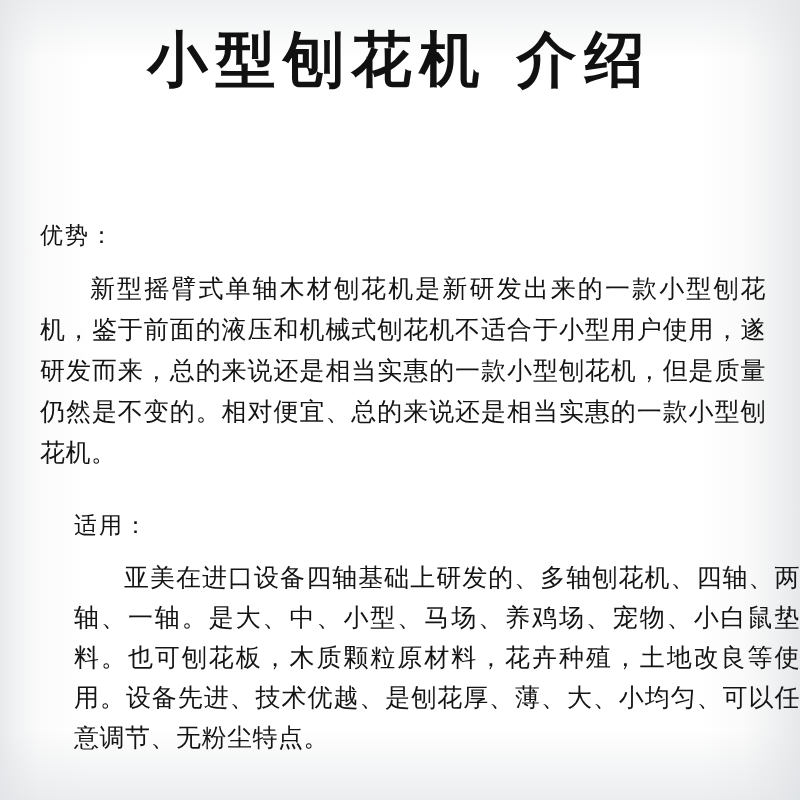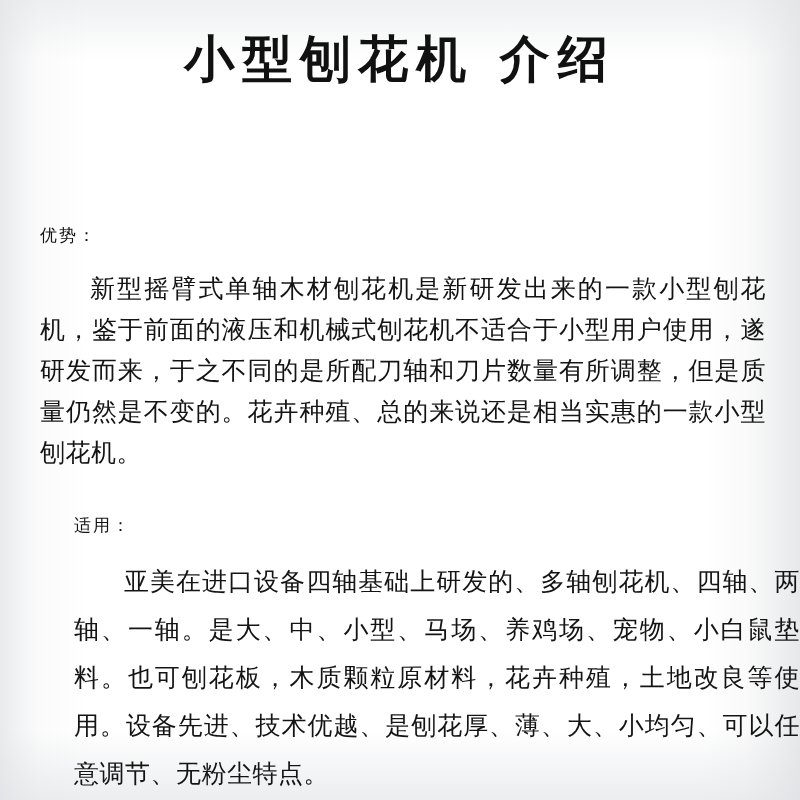--- a/index.html
+++ b/index.html
@@ -49,21 +49,21 @@
     height: 800px;
     box-sizing: border-box;
   }
 
   .title {
     position: absolute;
     top: 28px;
     left: 0;
     width: 800px;
     text-align: center;
-    font-size: 50px;
+    font-size: 60px;
     line-height: 62px;
     font-weight: bold;
     letter-spacing: 8px;
     color: #111111;
     font-family: "DejaVu Sans", "Liberation Sans", sans-serif;
   }
 
   .section {
     position: absolute;
     left: 40px;
@@ -73,54 +73,54 @@
   .section-advantage {
     top: 218px;
   }
 
   .section-usage {
     top: 508px;
     margin-left: 34px;
   }
 
   .section-heading {
-    font-size: 17px;
+    font-size: 23px;
     line-height: 34px;
     color: #141414;
     letter-spacing: 2px;
     margin-bottom: 16px;
     font-weight: normal;
   }
 
   .section-body {
     font-size: 25px;
     line-height: 41px;
     color: #141414;
     letter-spacing: 0.5px;
     text-align: justify;
     text-justify: inter-character;
     text-indent: 50px;
     white-space: pre-wrap;
   }
 
   .section-usage .section-body {
-    line-height: 48px;
+    line-height: 40px;
   }
 </style>
 </head>
 <body>
 
 <div id="page">
   <div id="content">
 
     <div class="title">小型刨花机 介绍</div>
 
     <div class="section section-advantage">
       <div class="section-heading">优势：</div>
-      <div class="section-body">新型摇臂式单轴木材刨花机是新研发出来的一款小型刨花机，鉴于前面的液压和机械式刨花机不适合于小型用户使用，遂研发而来，于之不同的是所配刀轴和刀片数量有所调整，但是质量仍然是不变的。花卉种殖、总的来说还是相当实惠的一款小型刨花机。</div>
+      <div class="section-body">新型摇臂式单轴木材刨花机是新研发出来的一款小型刨花机，鉴于前面的液压和机械式刨花机不适合于小型用户使用，遂研发而来，总的来说还是相当实惠的一款小型刨花机，但是质量仍然是不变的。相对便宜、总的来说还是相当实惠的一款小型刨花机。</div>
     </div>
 
     <div class="section section-usage">
       <div class="section-heading">适用：</div>
       <div class="section-body">亚美在进口设备四轴基础上研发的、多轴刨花机、四轴、两轴、一轴。是大、中、小型、马场、养鸡场、宠物、小白鼠垫料。也可刨花板，木质颗粒原材料，花卉种殖，土地改良等使用。设备先进、技术优越、是刨花厚、薄、大、小均匀、可以任意调节、无粉尘特点。</div>
     </div>
 
   </div>
 </div>
 

